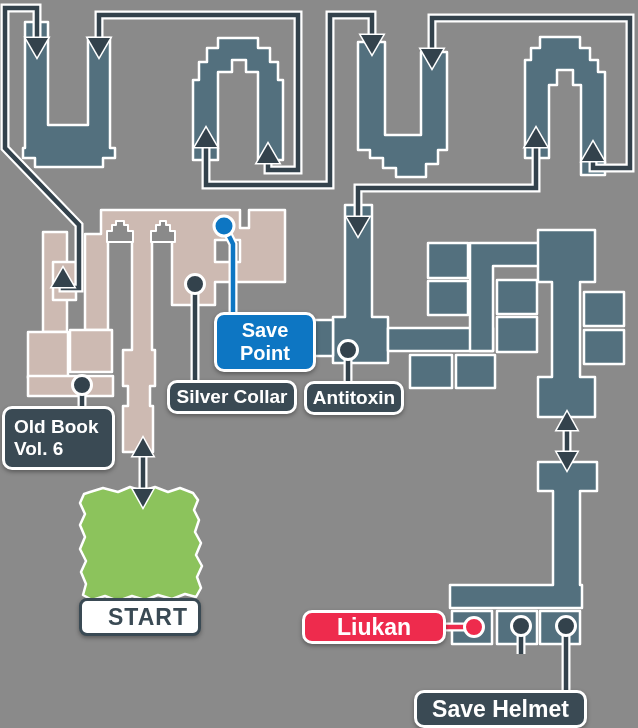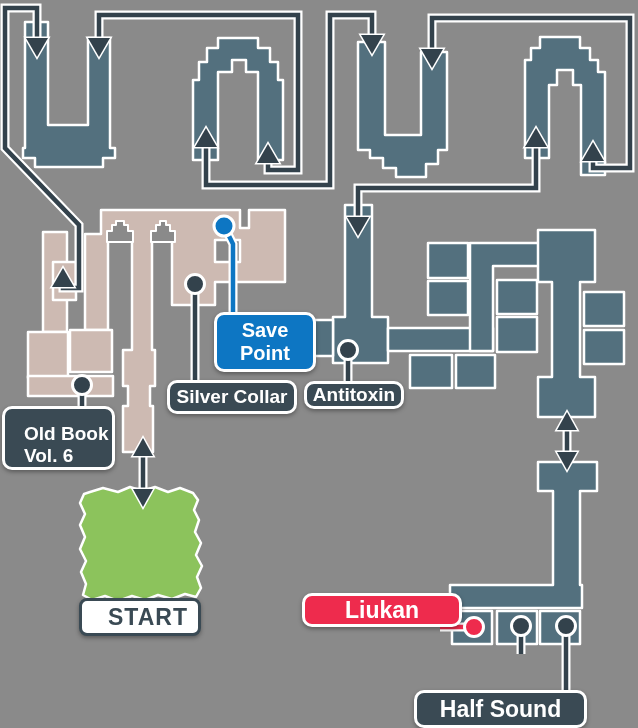--- a/index.html
+++ b/index.html
@@ -13,21 +13,21 @@
     position:absolute;z-index:3;box-sizing:border-box;
     display:flex;align-items:center;justify-content:center;text-align:center;
     background:#3a4a54;color:#fff;border:3px solid #fff;border-radius:10px;
     font-weight:bold;font-size:19px;line-height:1.15;
     box-shadow:0 2px 4px rgba(0,0,0,.35);
     white-space:normal;
   }
   .lbl.blue{background:#0d76c3;}
   .lbl.red{background:#ee2b4d;font-size:23px;}
   .lbl.light{background:#fff;color:#3a4a54;border-color:#3a4a54;letter-spacing:1px;padding-left:16px;}
-  .lbl.left{justify-content:flex-start;text-align:left;padding-left:19px;align-items:flex-end;}
+  .lbl.left{justify-content:flex-start;text-align:left;padding-left:9px;}
 </style>
 </head>
 <body>
 
 <div id="stage">
 
 <svg id="map-svg" width="638" height="728" viewBox="0 0 638 728">
 
   <g fill="#53707e" stroke="#fff" stroke-width="2.5" stroke-linejoin="round">
 
@@ -163,34 +163,34 @@
 </svg>
 
   <div class="lbl blue" style="left:214px;top:312px;width:102px;height:60px;font-size:20px;">
     <span>Save Point</span>
   </div>
 
   <div class="lbl" style="left:167px;top:380px;width:130px;height:34px;">
     <span>Silver Collar</span>
   </div>
 
-  <div class="lbl" style="left:304px;top:381px;width:100px;height:28px;">
+  <div class="lbl" style="left:304px;top:381px;width:100px;height:34px;">
     <span>Antitoxin</span>
   </div>
 
   <div class="lbl left" style="left:2px;top:406px;width:113px;height:64px;font-size:19px;">
     <span>Old Book Vol. 6</span>
   </div>
 
   <div class="lbl light" style="left:79px;top:598px;width:122px;height:38px;font-size:23px;border-radius:8px;">
     <span>START</span>
   </div>
 
-  <div class="lbl red" style="left:302px;top:593px;width:160px;height:34px;">
+  <div class="lbl red" style="left:302px;top:610px;width:144px;height:34px;">
     <span>Liukan</span>
   </div>
 
 
   <div class="lbl" style="left:414px;top:690px;width:173px;height:38px;font-size:23px;">
-    <span>Half Sound</span>
+    <span>Save Helmet</span>
   </div>
 
 </div>
 
 </body></html>

